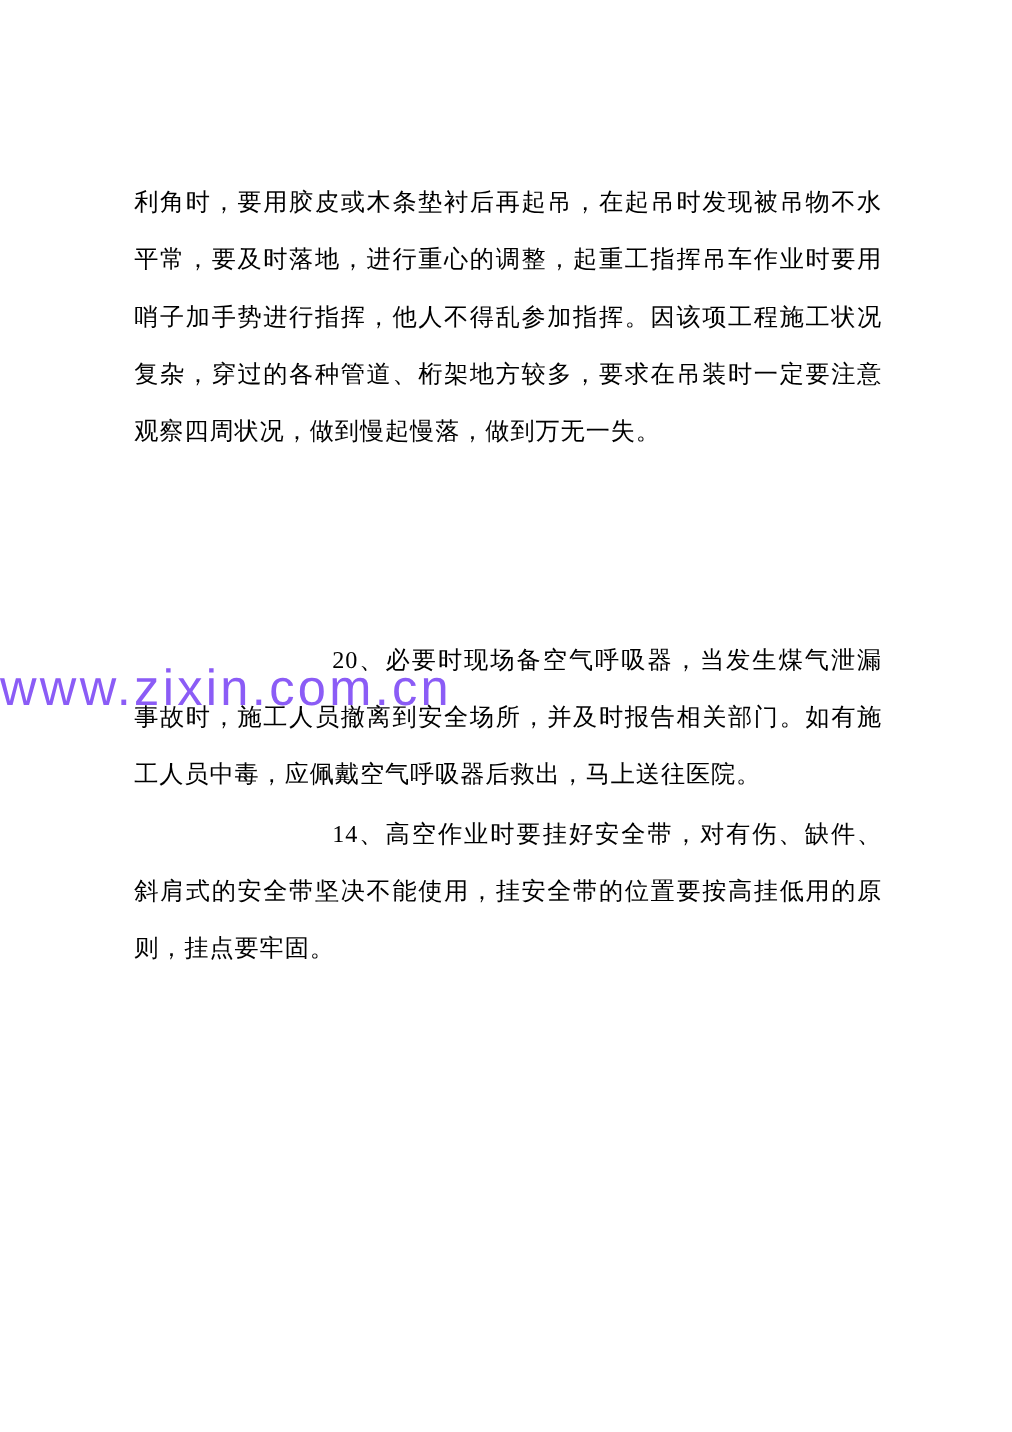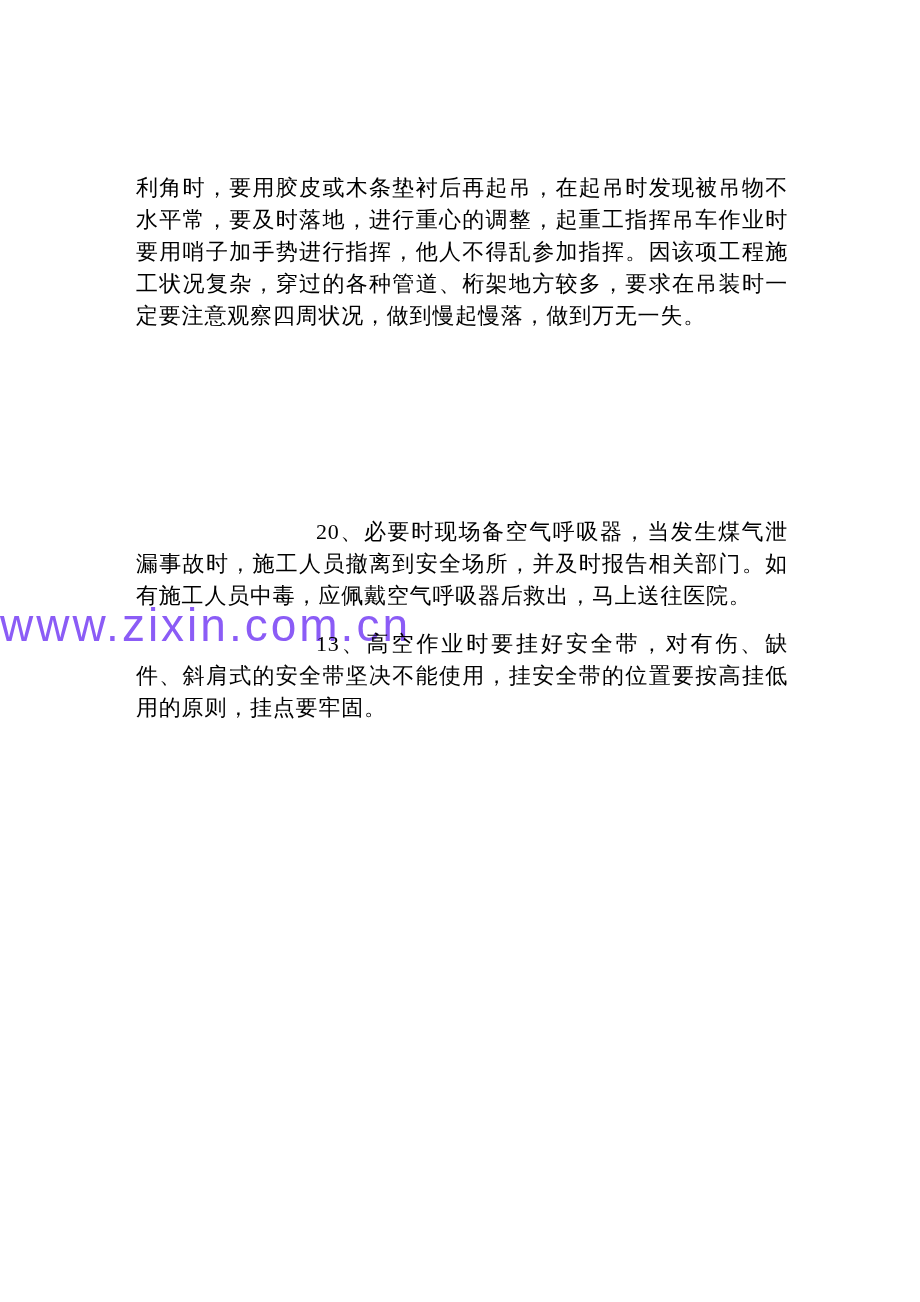--- a/index.html
+++ b/index.html
@@ -16,23 +16,23 @@
     font-family: "Liberation Serif", "DejaVu Serif", serif;
     color: #000000;
   }
   .content {
     position: absolute;
     left: 120px;
     top: 156px;
     width: 684px;
   }
   .para {
-    margin: 16px;
+    margin: 2px;
     font-size: 22px;
-    line-height: 32px;
+    line-height: 52px;
     letter-spacing: 0.8px;
     text-align: justify;
     text-justify: inter-character;
     word-break: break-all;
   }
   .para.indent {
     text-indent: 180px;
   }
   .spacer {
     height: 152px;
@@ -62,16 +62,16 @@
   <div class="content">
 
     <p class="para">利角时，要用胶皮或木条垫衬后再起吊，在起吊时发现被吊物不水平常，要及时落地，进行重心的调整，起重工指挥吊车作业时要用哨子加手势进行指挥，他人不得乱参加指挥。因该项工程施工状况复杂，穿过的各种管道、桁架地方较多，要求在吊装时一定要注意观察四周状况，做到慢起慢落，做到万无一失。</p>
 
 
 
     <div class="spacer"></div>
 
     <p class="para indent">20、必要时现场备空气呼吸器，当发生煤气泄漏事故时，施工人员撤离到安全场所，并及时报告相关部门。如有施工人员中毒，应佩戴空气呼吸器后救出，马上送往医院。</p>
 
-    <p class="para indent">13、高空作业时要挂好安全带，对有伤、缺件、斜肩式的安全带坚决不能使用，挂安全带的位置要按高挂低用的原则，挂点要牢固。</p>
+    <p class="para indent">14、高空作业时要挂好安全带，对有伤、缺件、斜肩式的安全带坚决不能使用，挂安全带的位置要按高挂低用的原则，挂点要牢固。</p>
 
   </div>
 </div>
 
 </body></html>

